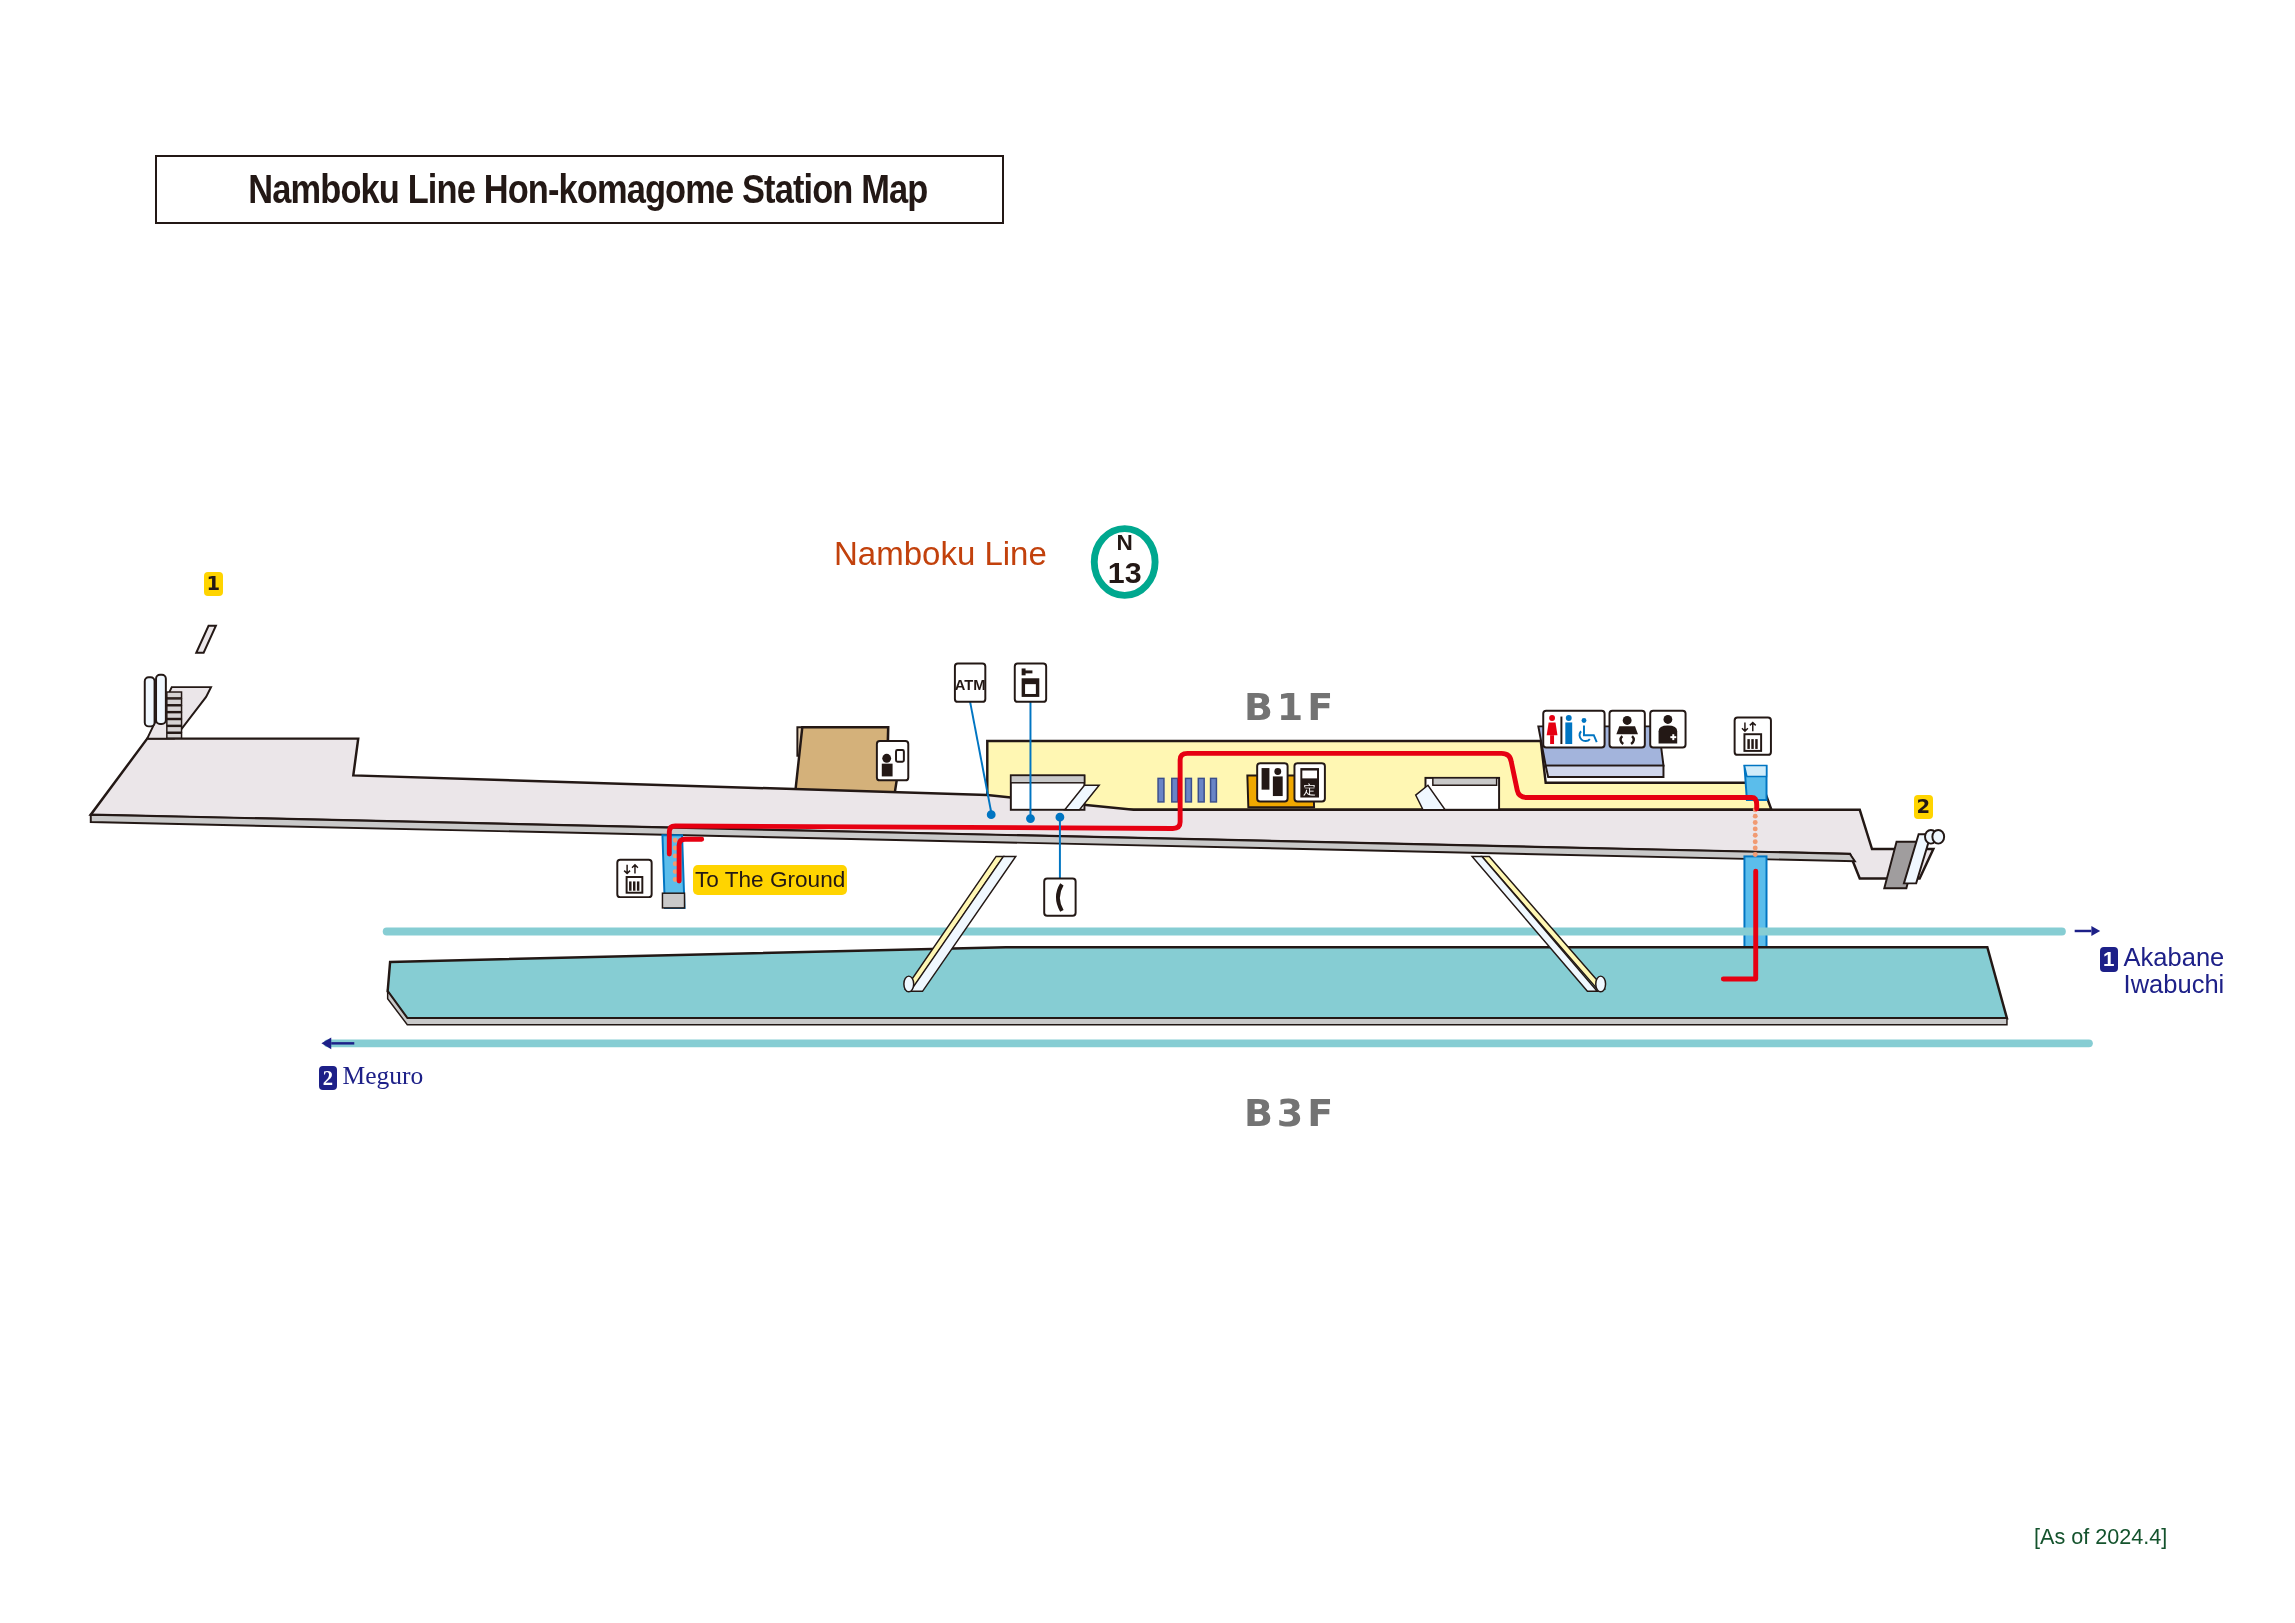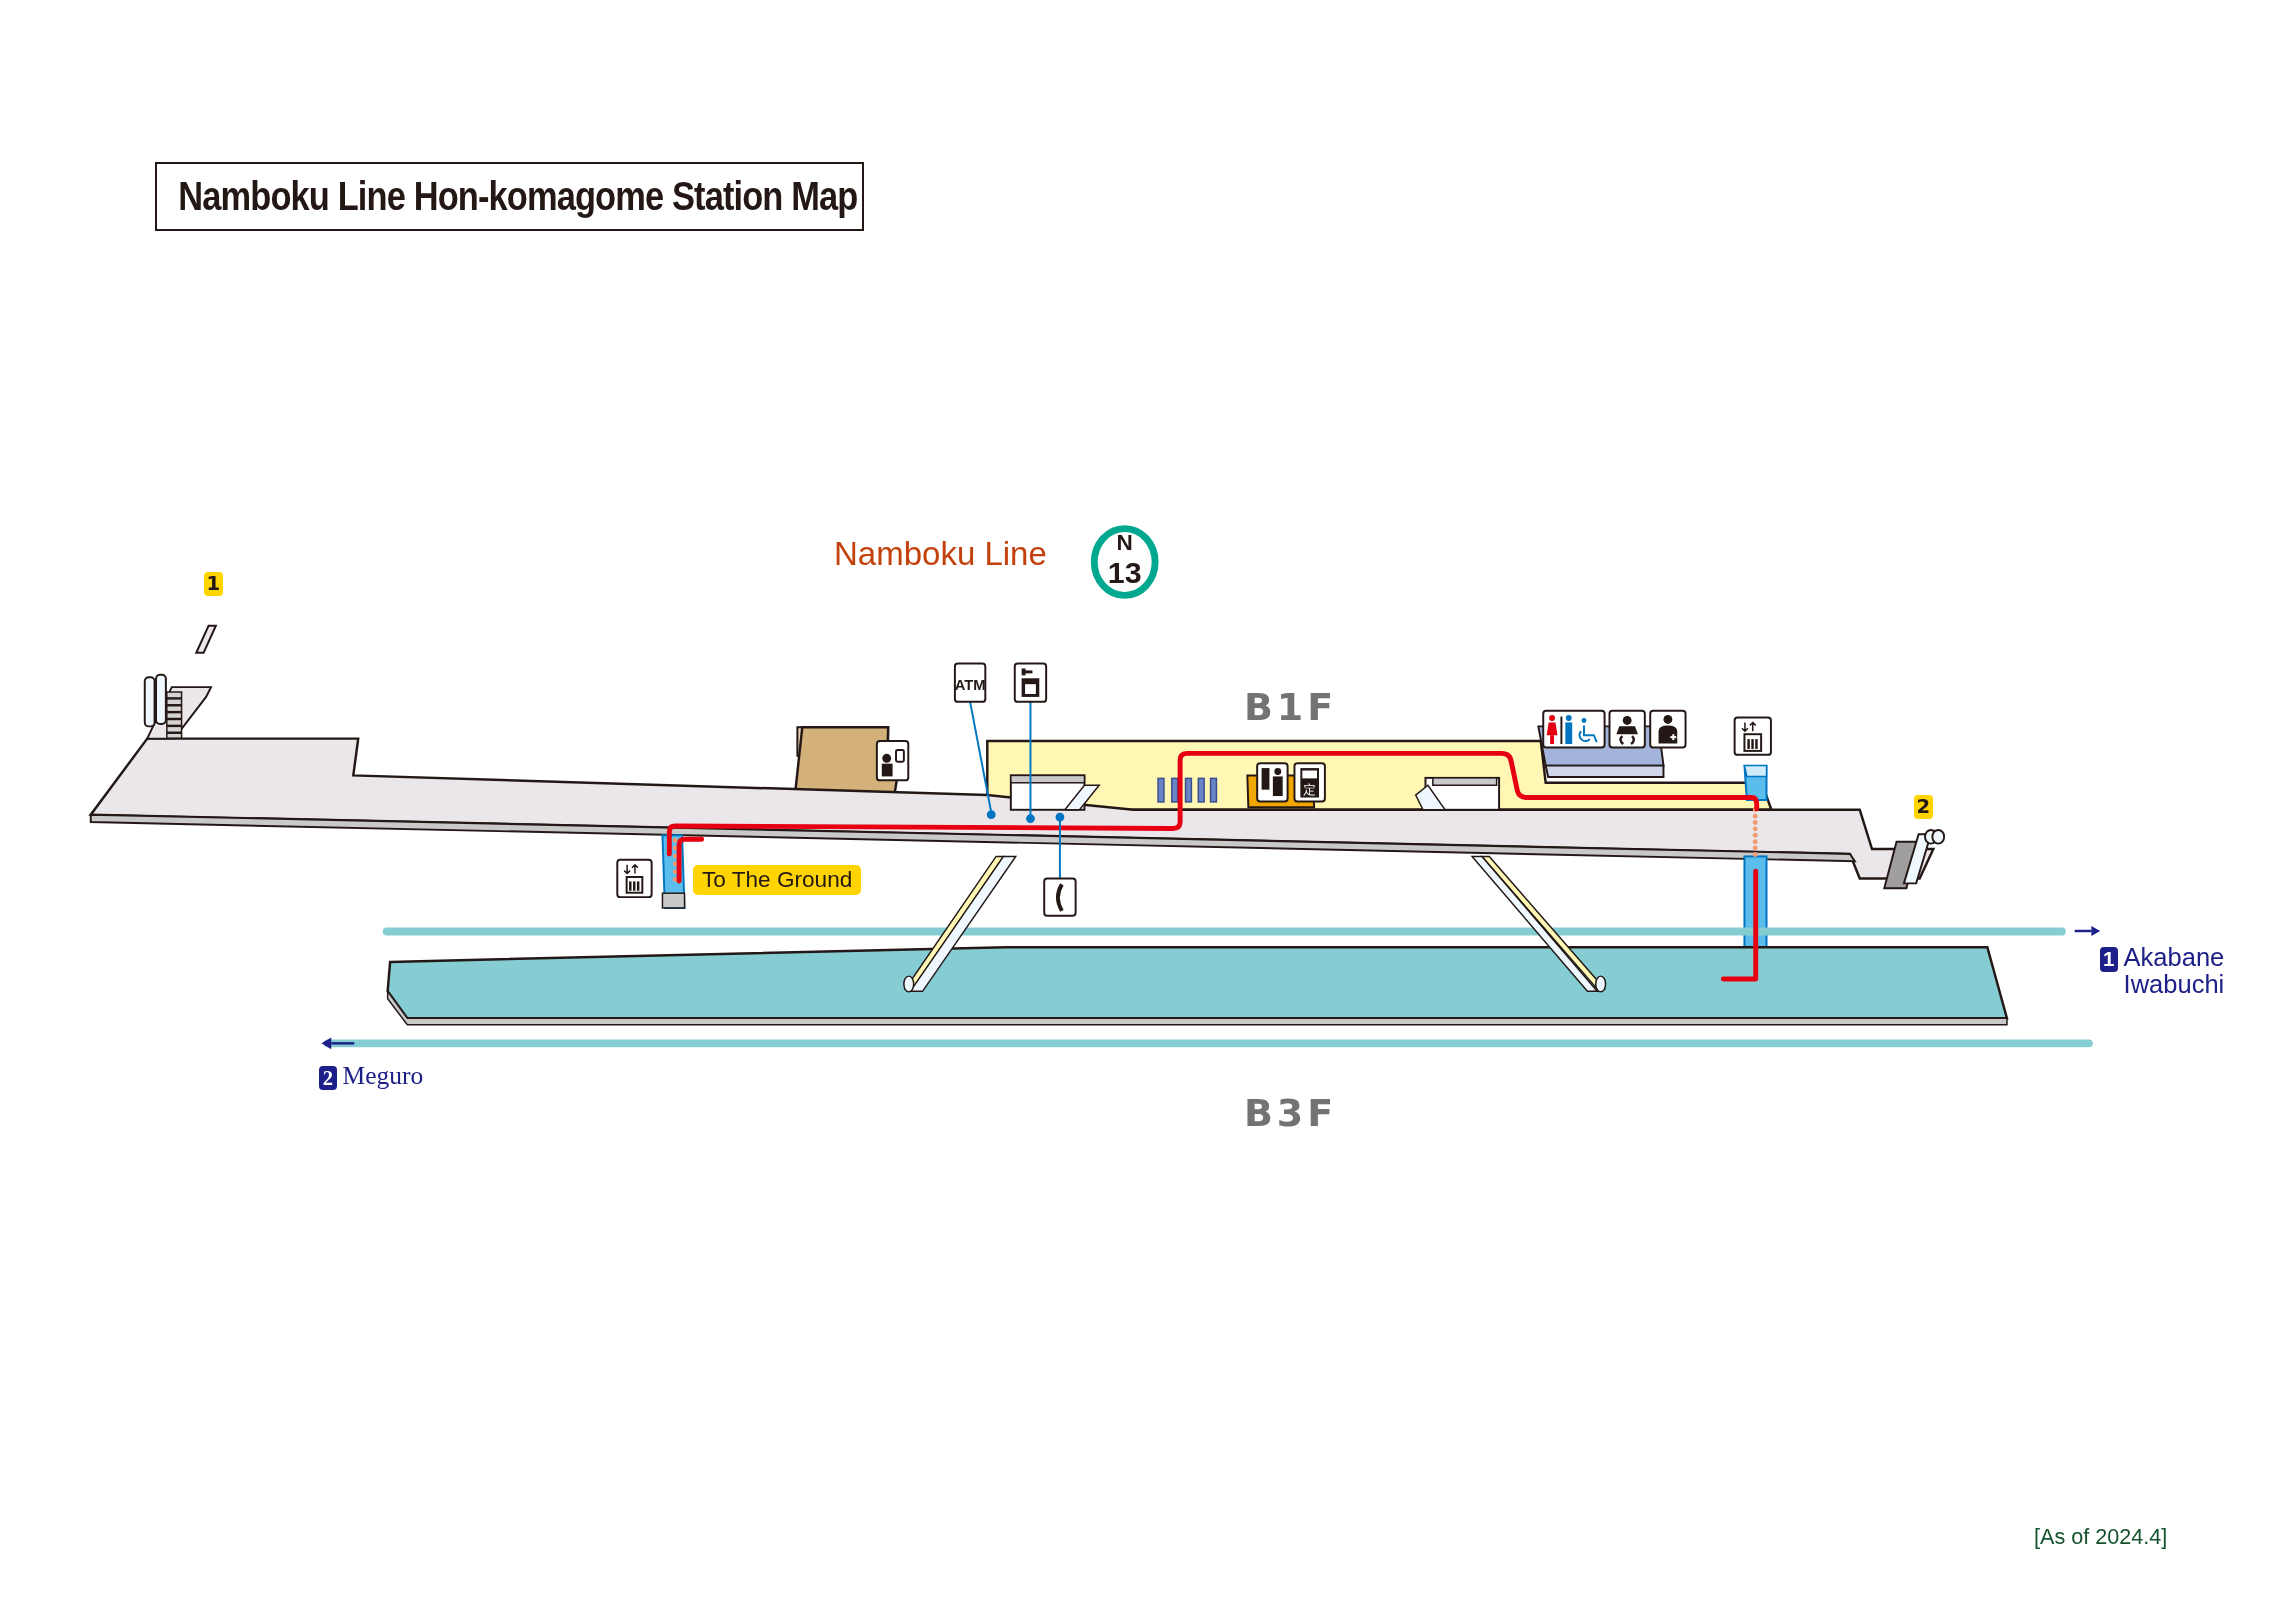--- a/index.html
+++ b/index.html
@@ -1,25 +1,25 @@
 <!DOCTYPE html>
 <html style="font-size:7.9px"><head>
   <meta charset="utf-8">
   <style>
     html, body { margin: 0; padding: 0; background: #ffffff; }
     body { width: 2295px; height: 1623px; overflow: hidden; position: relative; font-family: "Liberation Sans", sans-serif; }
     svg { position: absolute; left: 0; top: 0; }
-    .title-box { position: absolute; left: 155px; top: 162px; width: 709px; height: 69px; border: 2.5px solid #231815; box-sizing: border-box; display: flex; align-items: center; justify-content: center; padding-left: 16px; }
+    .title-box { position: absolute; left: 155px; top: 155px; width: 849px; height: 69px; border: 2.5px solid #231815; box-sizing: border-box; display: flex; align-items: center; justify-content: center; padding-left: 16px; }
     .title-text { font-family: "Liberation Sans", sans-serif; font-weight: bold; font-size: 40px; color: #231815; letter-spacing: -1px; transform: scaleX(0.86); white-space: nowrap; }
     .line-label { position: absolute; left: 834px; top: 535px; font-size: 33px; color: #c2410c; font-family: "Liberation Sans", sans-serif; }
     .floor { position: absolute; font-weight: bold; font-size: 38px; color: #737373; letter-spacing: 3.9px; font-family: "DejaVu Sans", sans-serif; }
     .dest { position: absolute; color: #1d2088; font-size: 25.5px; font-family: "Liberation Sans", sans-serif; line-height: 1; }
     .dest-badge { display: inline-block; background: #1d2088; color: #fff; font-weight: bold; font-size: 20.6px; border-radius: 3.9px; width: 17.7px; height: 24.5px; text-align: center; line-height: 24.5px; margin-right: 5.9px; vertical-align: middle; }
     .exit-badge { position: absolute; background: #ffd400; color: #231815; font-weight: bold; font-size: 19.6px; border-radius: 3.9px; width: 18.7px; height: 23.6px; text-align: center; line-height: 23.6px; font-family: "DejaVu Sans", sans-serif; }
-    .ground-label { position: absolute; left: 693px; top: 865px; background: #ffd400; border-radius: 4.9px; padding: 2px 9px; font-size: 22.6px; color: #231815; white-space: nowrap; transform-origin: left center; font-family: "Liberation Sans", sans-serif; }
+    .ground-label { position: absolute; left: 693px; top: 865px; background: #ffd400; border-radius: 4.9px; padding: 2px 2px; font-size: 22.6px; color: #231815; white-space: nowrap; transform-origin: left center; font-family: "Liberation Sans", sans-serif; }
     .asof { position: absolute; left: 2034px; top: 1524px; font-size: 21.6px; color: #14532d; font-family: "Liberation Sans", sans-serif; }
     .icon-text { font-family: "Liberation Sans", sans-serif; font-weight: bold; }
   </style>
 </head>
 <body>
 
 <div class="title-box">
   <span class="title-text">Namboku Line Hon-komagome Station Map</span>
 </div>
 

